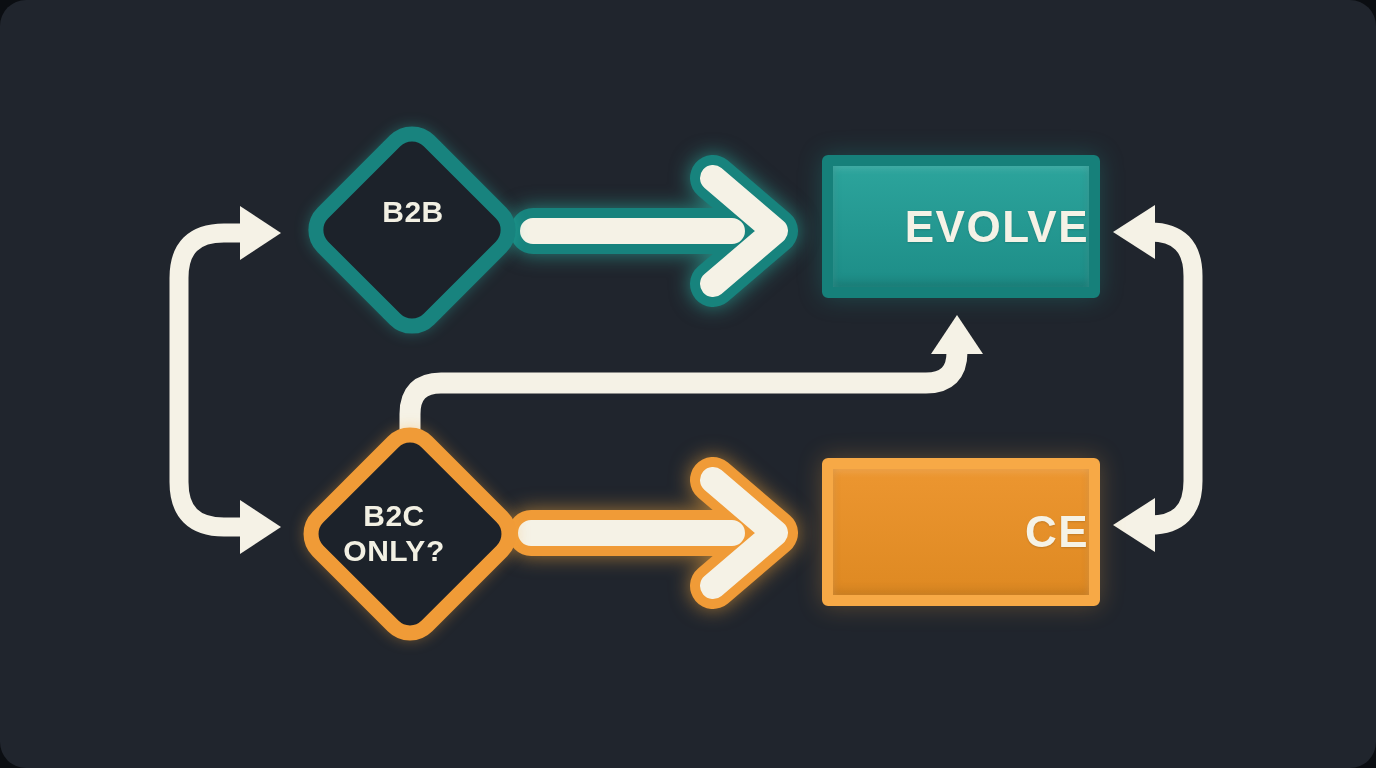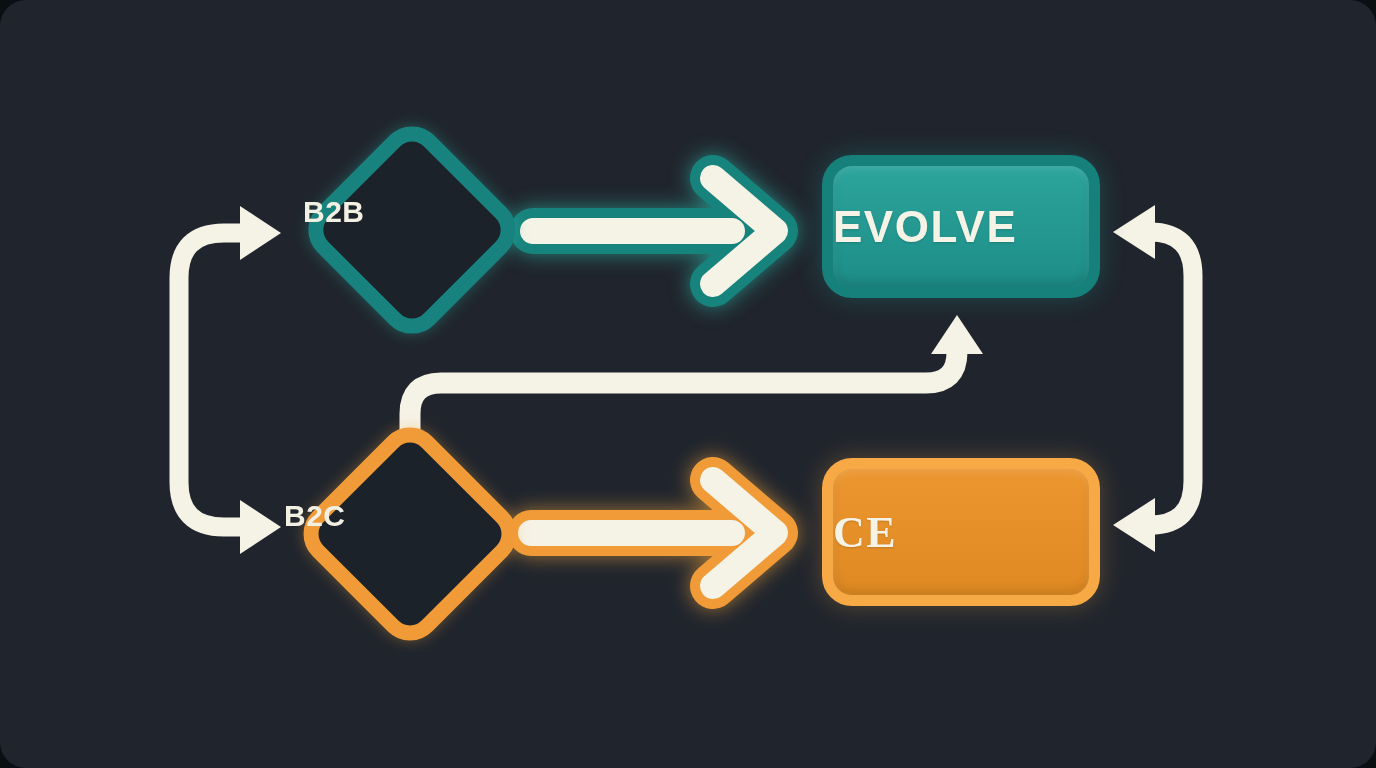--- a/index.html
+++ b/index.html
@@ -73,54 +73,54 @@
     stroke: #f09b37;
     stroke-width: 15;
   }
 
   
   .node-box {
     position: absolute;
     box-sizing: border-box;
     display: flex;
     align-items: center;
-    justify-content: flex-start;
+    justify-content: flex-end;
     color: #f5f2e6;
     font-weight: bold;
     font-size: 44px;
     letter-spacing: 1.5px;
-    border-radius: 30px;
+    border-radius: 6px;
     text-shadow: 0 1px 2px rgba(0,0,0,0.15);
   }
   .node-box.evolve {
     left: 822px; top: 155px;
     width: 278px; height: 143px;
     border: 11px solid #16807a;
     background: linear-gradient(180deg, #2ca49c 0%, #1d8d87 100%);
     box-shadow: 0 0 24px rgba(30, 160, 150, 0.30),
                 inset 0 3px 7px rgba(255,255,255,0.12),
                 inset 0 -5px 10px rgba(0,0,0,0.14);
   }
   .node-box.ce {
     left: 822px; top: 458px;
     width: 278px; height: 148px;
     border: 11px solid #f7a946;
     background: linear-gradient(180deg, #ec9630 0%, #de8922 100%);
     box-shadow: 0 0 24px rgba(247, 169, 70, 0.28),
                 inset 0 3px 7px rgba(255,255,255,0.14),
                 inset 0 -5px 10px rgba(0,0,0,0.10);
-    font-family: Liberation Serif, serif;
   }
 
   
   .diamond-label {
     position: absolute;
     width: 220px;
     display: flex;
     flex-direction: column;
+    text-align: center;
     color: #f2f0e3;
     font-weight: bold;
     font-size: 30px;
     line-height: 35px;
     letter-spacing: 0.5px;
   }
   .diamond-label.b2b { left: 303px; top: 194px; }
   .diamond-label.b2c { left: 284px; top: 498px; }
 </style>
 </head>
@@ -170,15 +170,16 @@
   </div>
   <div class="node-box ce">
     <span>CE</span>
   </div>
 
   <div class="diamond-label b2b">
     <span>B2B</span>
   </div>
   <div class="diamond-label b2c">
     <span>B2C</span>
+    <span>ONLY?</span>
   </div>
 
 </div>
 
 </body></html>

